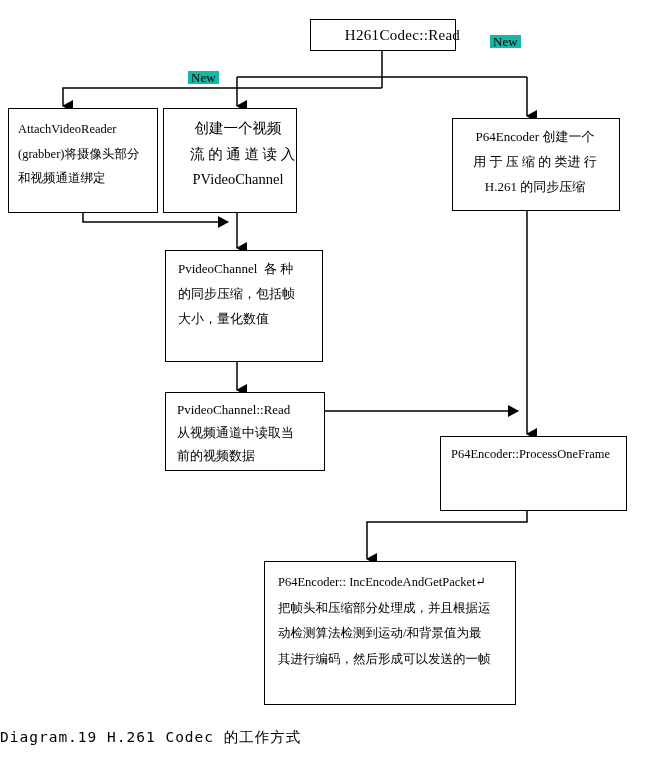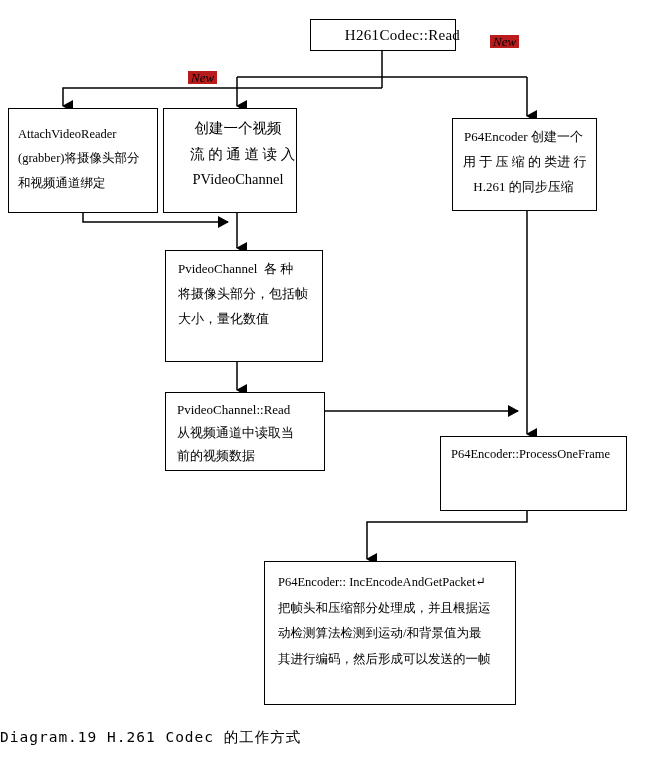--- a/index.html
+++ b/index.html
@@ -48,33 +48,33 @@
   
   #node-root {
     left: 310px; top: 19px; width: 146px; height: 32px;
     align-items: center;
   }
   #node-root .line { font-size: 15px; letter-spacing: 0.3px; }
 
   #node-attach {
     left: 8px; top: 108px; width: 150px; height: 105px;
     padding: 10px 9px 11px 9px;
-    justify-content: flex-end;
+    justify-content: center;
   }
   #node-attach .line { font-size: 12.5px; margin-bottom: 12px; }
 
   #node-create {
     left: 163px; top: 108px; width: 134px; height: 105px;
     padding: 12px 10px 0 26px;
     justify-content: flex-start;
   }
   #node-create .line { font-size: 14.5px; margin-bottom: 11px; text-align: center; }
 
   #node-p64enc {
-    left: 452px; top: 118px; width: 145px; height: 93px;
+    left: 452px; top: 118px; width: 168px; height: 93px;
     padding: 11px 12px 0 10px;
     justify-content: flex-start;
   }
   #node-p64enc .line { font-size: 13px; margin-bottom: 12px; text-align: center; }
 
   #node-params {
     left: 165px; top: 250px; width: 158px; height: 112px;
     padding: 11px 12px 0 12px;
     justify-content: flex-start;
   }
@@ -97,24 +97,23 @@
   #node-packet {
     left: 264px; top: 561px; width: 252px; height: 144px;
     padding: 14px 13px 0 13px;
     justify-content: flex-start;
   }
   #node-packet .line { font-size: 12.5px; margin-bottom: 13px; }
 
   .edge-label {
     position: absolute;
     font-size: 13px;
-    background: #b91c1c;
+    background: #14b8a6;
     padding: 0 3px;
     line-height: 1;
-    font-style: italic;
   }
   #label-new-left { left: 188px; top: 71px; }
   #label-new-right { left: 490px; top: 35px; }
 
   #caption {
     position: absolute;
     left: 0;
     top: 728px;
     width: 648px;
     text-align: left;
@@ -180,21 +179,21 @@
   </div>
 
   <div class="node" id="node-p64enc">
     <span class="line">P64Encoder 创建一个</span>
     <span class="line">用 于 压 缩 的 类进 行</span>
     <span class="line">H.261 的同步压缩</span>
   </div>
 
   <div class="node" id="node-params">
     <span class="line">PvideoChannel  各 种</span>
-    <span class="line">将摄像头部分，包括帧</span>
+    <span class="line">的同步压缩，包括帧</span>
     <span class="line">大小，量化数值</span>
   </div>
 
   <div class="node" id="node-read">
     <span class="line">PvideoChannel::Read</span>
     <span class="line">从视频通道中读取当</span>
     <span class="line">前的视频数据</span>
   </div>
 
   <div class="node" id="node-process">

